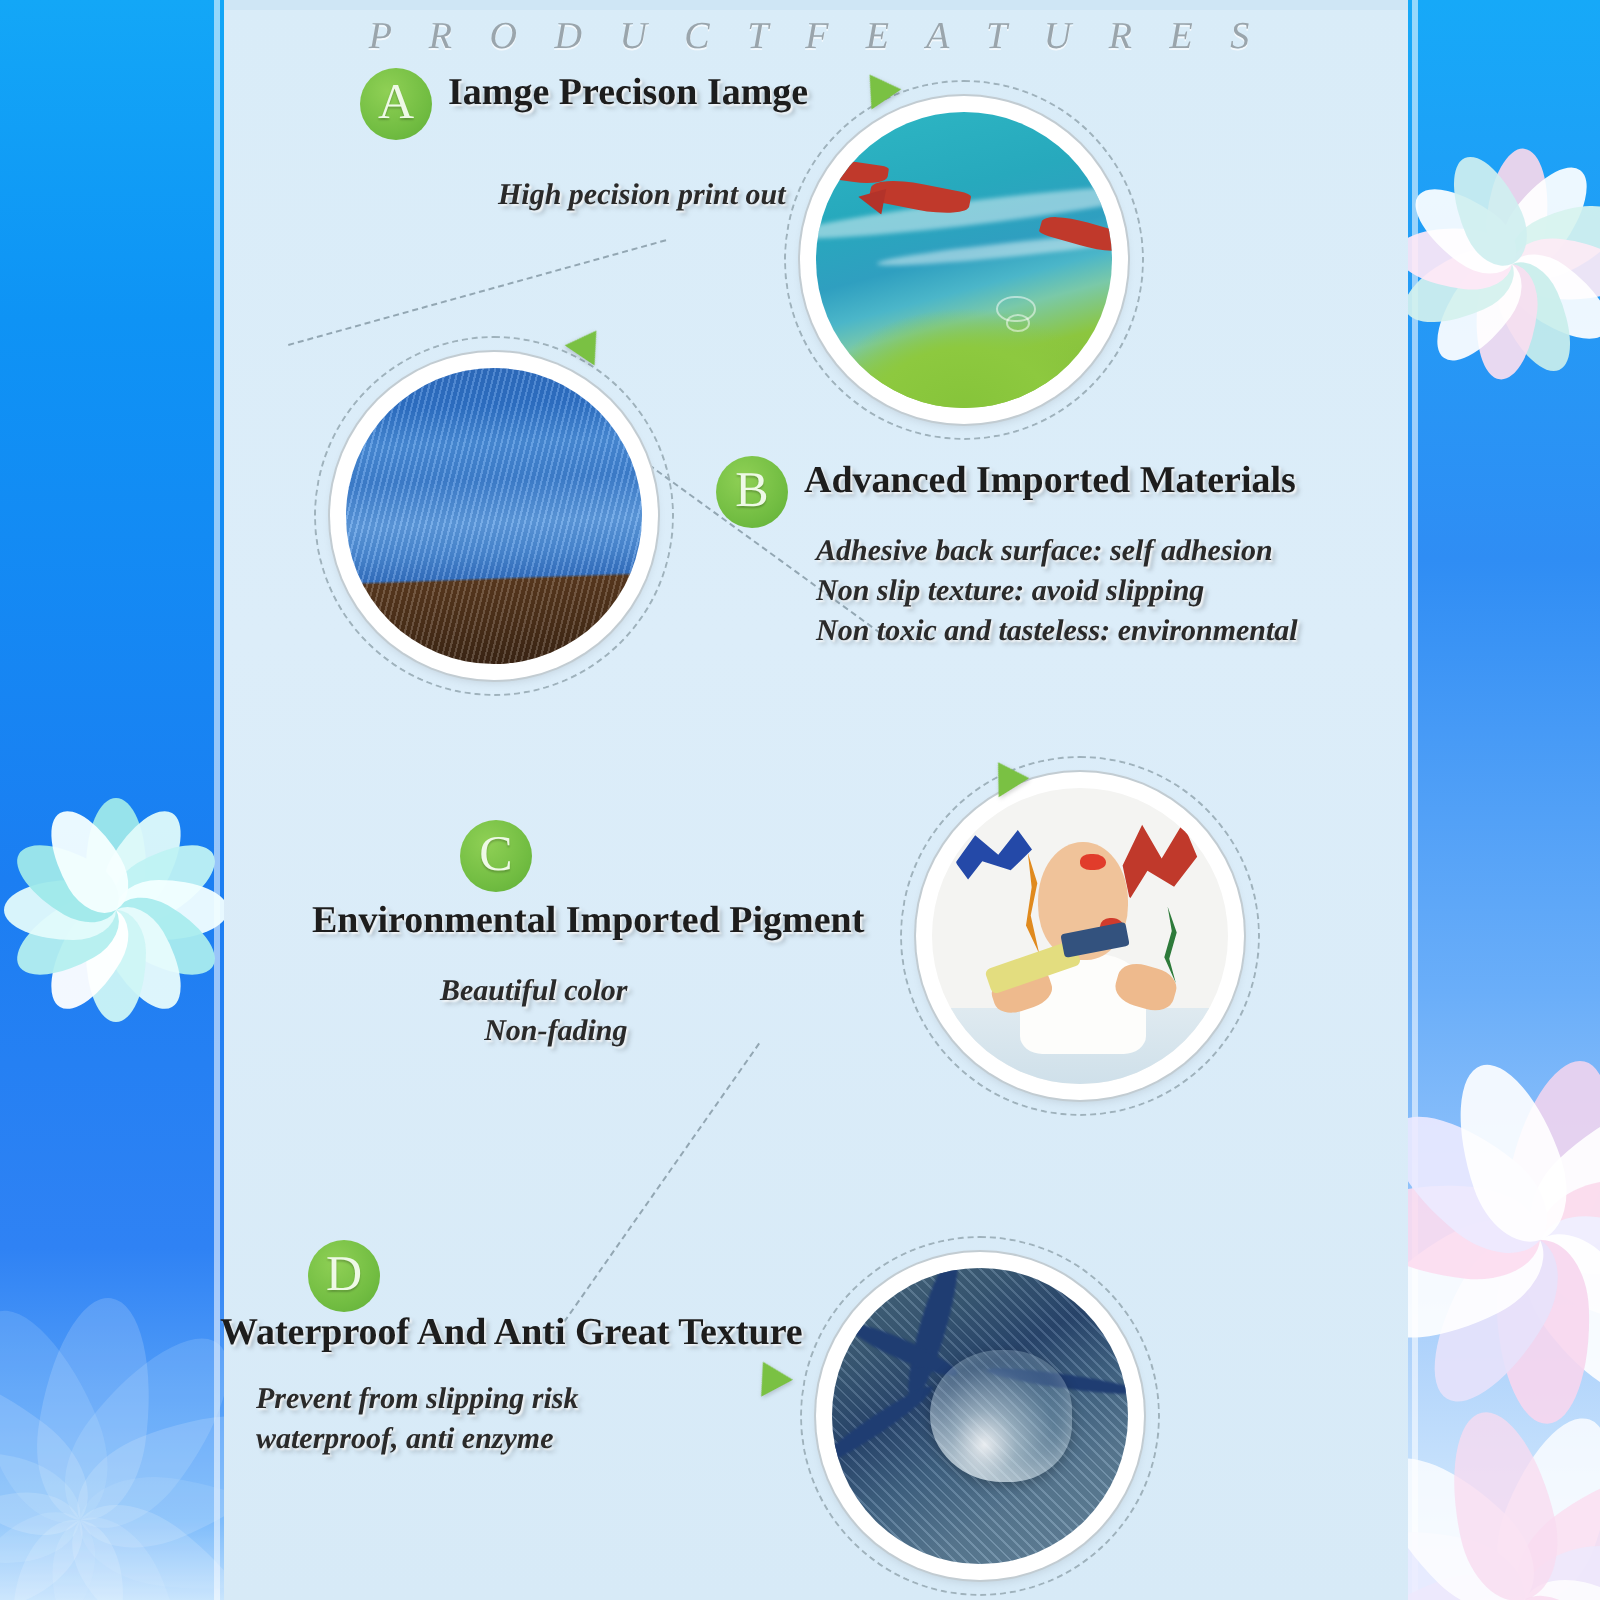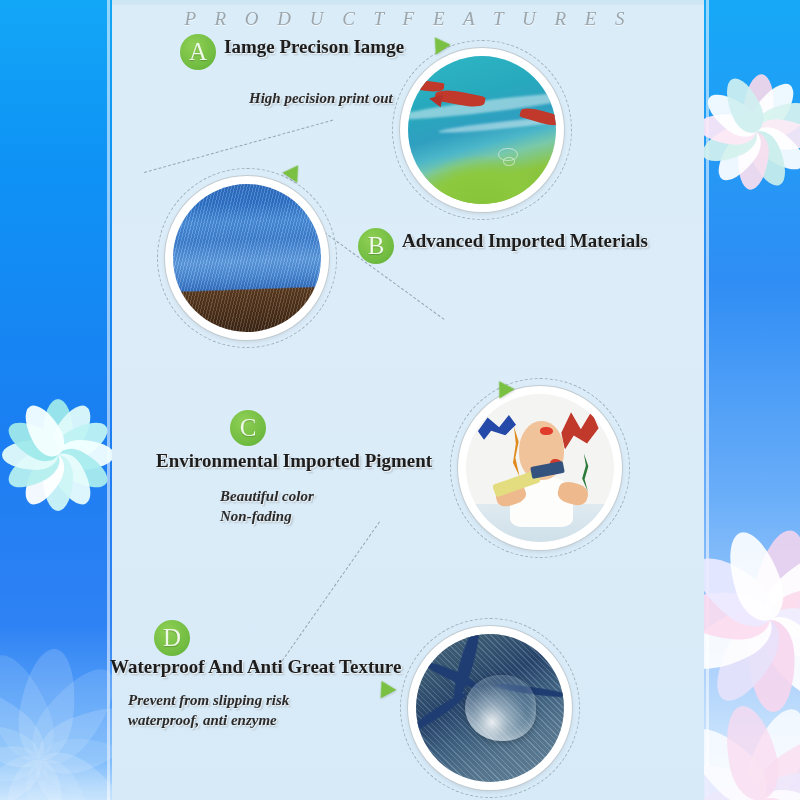--- a/index.html
+++ b/index.html
@@ -251,20 +251,25 @@
       <div class="photo" style="left:10px; top:10px; width:160px; height:160px;">
         <div class="photo-inner">
           <div class="img-fabric"></div>
         </div>
       </div>
       <div class="arrow" style="left:128px; top:-4px; transform:rotate(34deg);"></div>
     </div>
 
     <div class="badge" style="left:246px; top:228px;">B</div>
     <div class="feat-title" style="left:290px; top:230px;font-family:Liberation Serif, serif;">Advanced Imported Materials</div>
+    <div class="feat-lines" style="left:296px; top:266px;">
+      <div>Adhesive back surface: self adhesion</div>
+      <div>Non slip texture: avoid slipping</div>
+      <div>Non toxic and tasteless: environmental</div>
+    </div>
 
     <div class="photo-wrap" style="left:338px; top:378px; width:180px; height:180px;">
       <div class="dash-ring" style="width:180px; height:180px;"></div>
       <div class="photo" style="left:10px; top:10px; width:160px; height:160px;">
         <div class="photo-inner">
           <div class="img-baby">
             <div class="splat" style="left:8%;  top:12%; width:30%; height:22%; background:#2449a8; clip-path:polygon(0 60%,22% 18%,48% 48%,70% 10%,86% 40%,62% 72%,30% 58%,14% 86%);"></div>
             <div class="splat" style="left:62%; top:10%; width:30%; height:30%; background:#c0392b; clip-path:polygon(8% 54%,30% 8%,52% 46%,76% 6%,92% 44%,66% 78%,36% 60%,16% 92%);"></div>
             <div class="splat" style="left:26%; top:22%; width:16%; height:34%; background:#e08a1e; clip-path:polygon(40% 0,60% 30%,46% 62%,64% 100%,36% 72%,48% 34%);"></div>
             <div class="splat" style="left:74%; top:40%; width:14%; height:26%; background:#2d7a3a; clip-path:polygon(40% 0,62% 34%,44% 68%,60% 100%,32% 66%,50% 32%);"></div>
@@ -278,21 +283,21 @@
             <div class="brush-handle" style="left:18%; top:56%; width:32%; height:9%; transform:rotate(-19deg);"></div>
             <div class="brush-head" style="left:44%; top:47%; width:22%; height:8%; transform:rotate(-11deg);"></div>
           </div>
         </div>
       </div>
       <div class="arrow" style="left:44px; top:2px; transform:rotate(-32deg);"></div>
     </div>
 
     <div class="badge" style="left:118px; top:410px;">C</div>
     <div class="feat-title" style="left:44px; top:450px;text-align:center;">Environmental Imported Pigment</div>
-    <div class="feat-lines" style="left:108px; top:486px;">
+    <div class="feat-lines" style="left:108px; top:486px;text-align:right;">
       <div>Beautiful color</div>
       <div>Non-fading</div>
     </div>
 
     <div class="photo-wrap" style="left:288px; top:618px; width:180px; height:180px;">
       <div class="dash-ring" style="width:180px; height:180px;"></div>
       <div class="photo" style="left:10px; top:10px; width:160px; height:160px;">
         <div class="photo-inner">
           <div class="img-drop">
             <div class="vein" style="left:30%; top:-6%; width:9%;  height:52%; transform:rotate(16deg);"></div>

